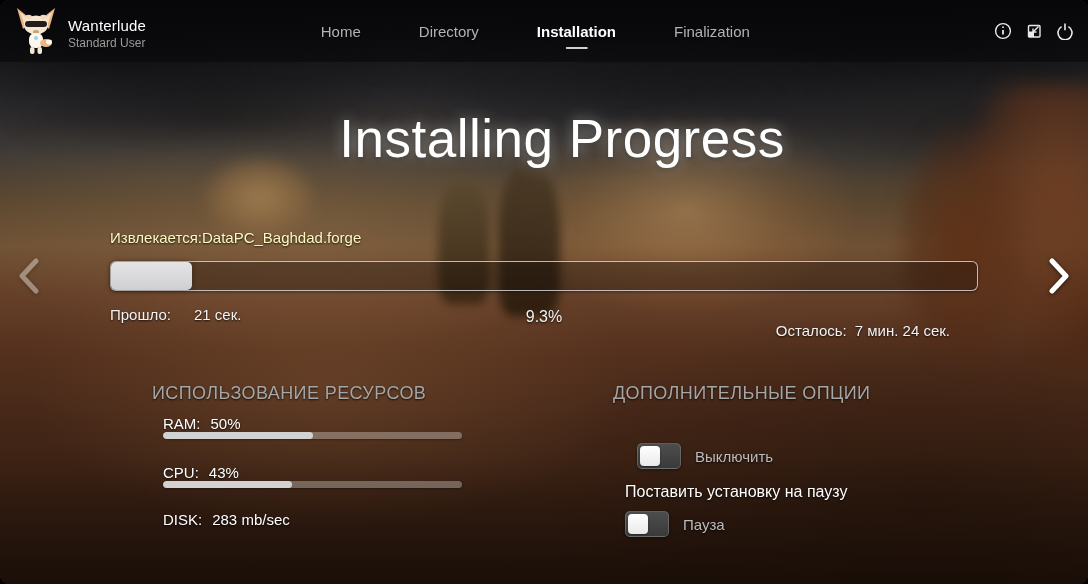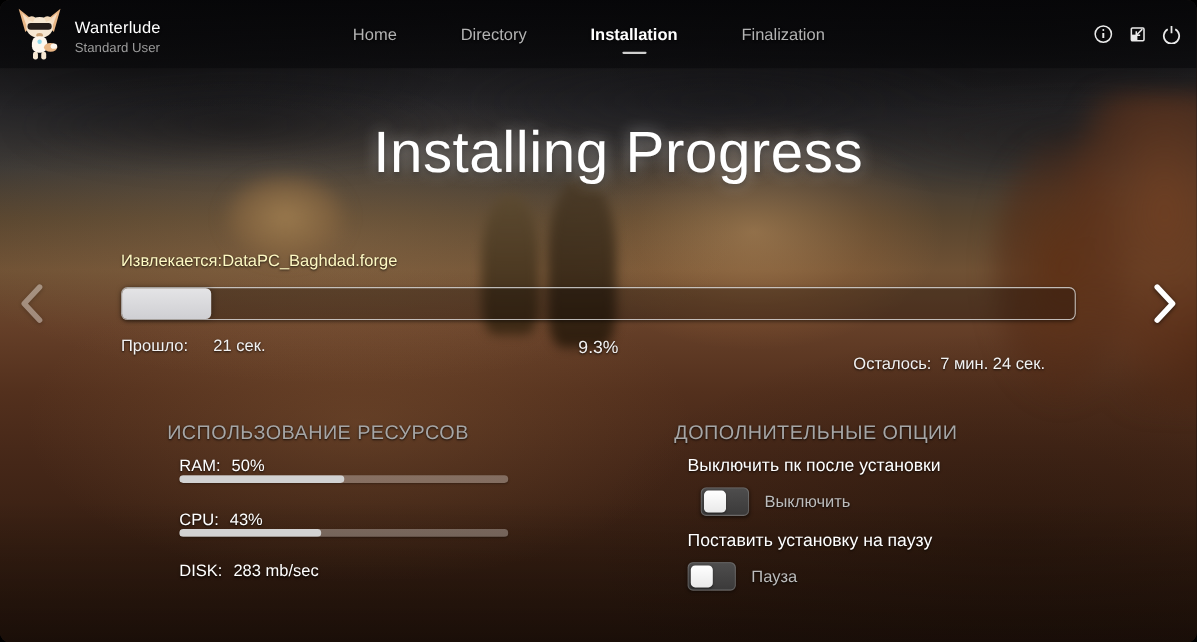--- a/index.html
+++ b/index.html
@@ -235,21 +235,20 @@
 
     <div class="meter-label" style="left:11px; top:128px;">
       <span>DISK:</span>
       <span>283 mb/sec</span>
     </div>
   </div>
 
   <div class="options">
     <div class="section-title">ДОПОЛНИТЕЛЬНЫЕ ОПЦИИ</div>
 
-    <div class="opt-heading" style="left:12px; top:32px;">Выключить пк после установки</div>
     <div class="toggle-row" style="left:24px; top:60px;">
       <div class="toggle">
         <div class="knob"></div>
       </div>
       <div class="toggle-label">Выключить</div>
     </div>
 
     <div class="opt-heading" style="left:12px; top:100px;">Поставить установку на паузу</div>
     <div class="toggle-row" style="left:12px; top:128px;">
       <div class="toggle">

